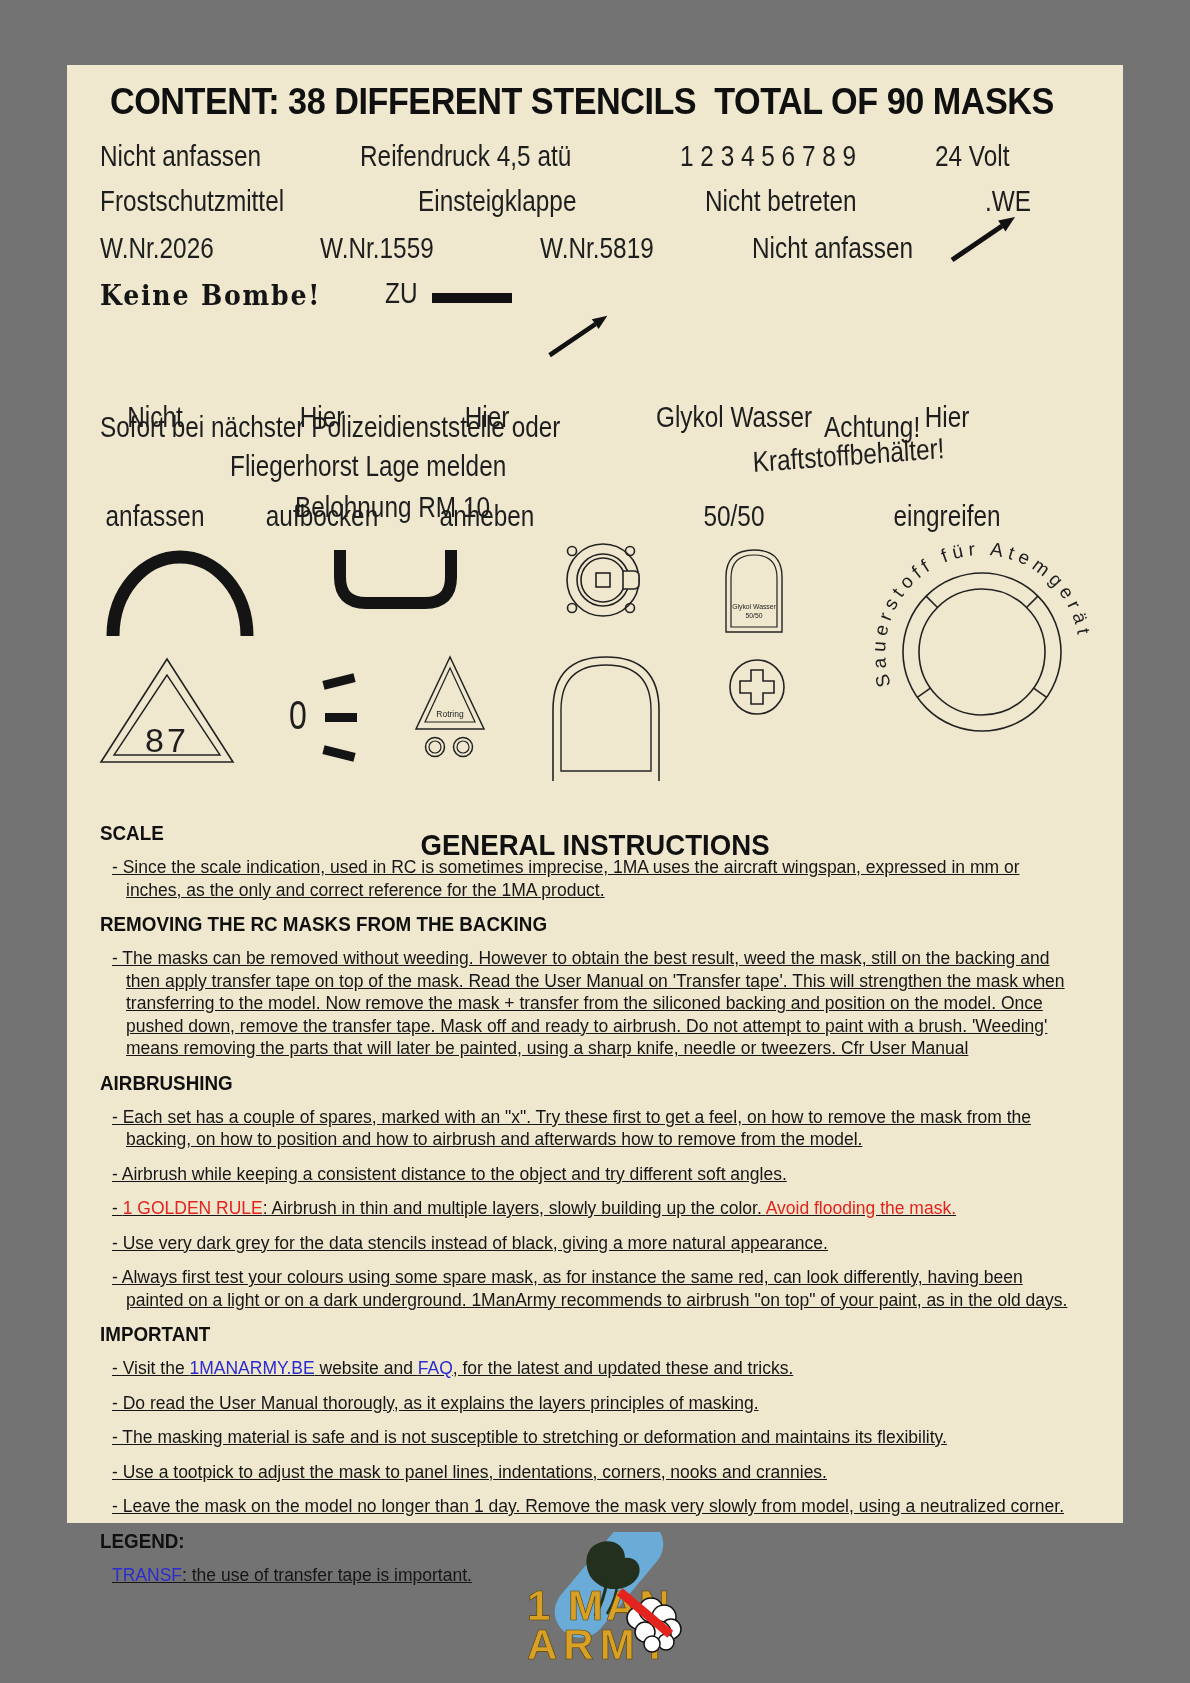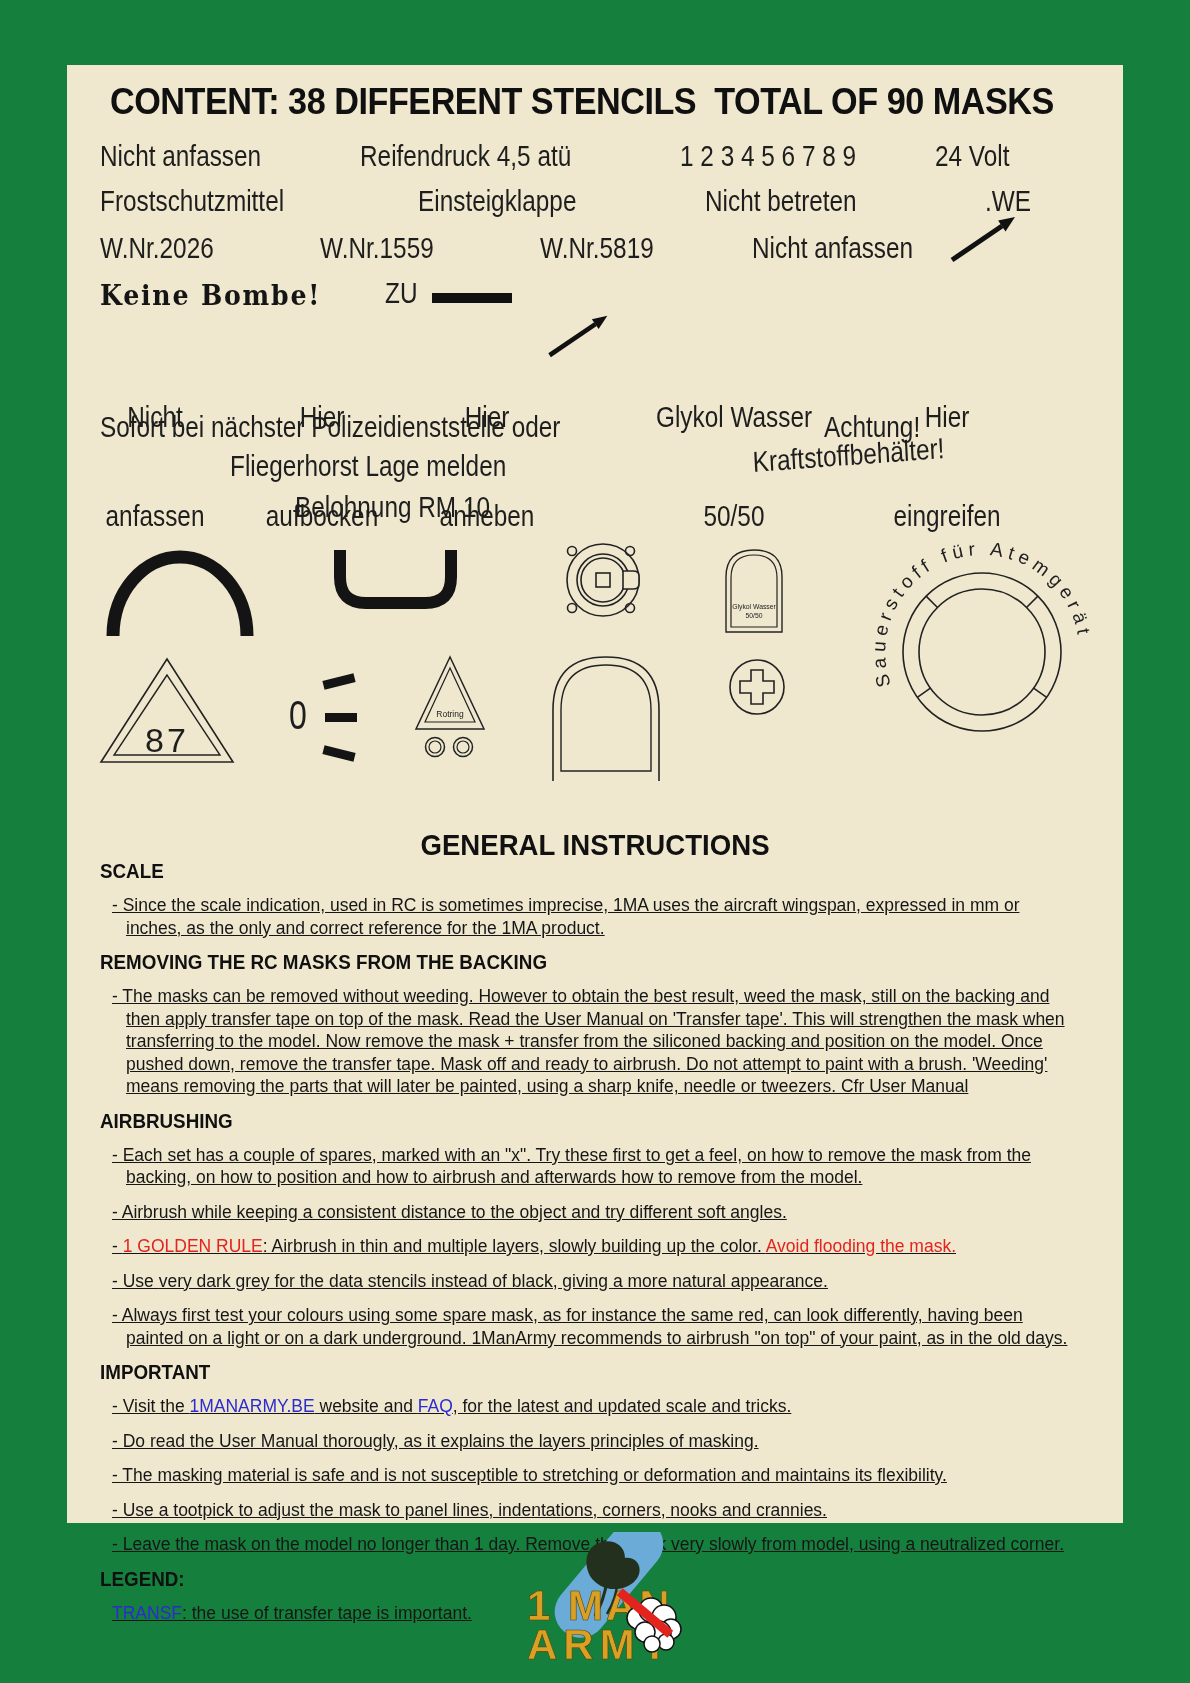--- a/index.html
+++ b/index.html
@@ -1,31 +1,31 @@
 <!DOCTYPE html>
 <html style="--paper: #efe8cf; --ink: #1e1e1e; --red: #e3231d; --blue: #2b2bd0; --gold: #d8a125; --logo_blue: #6aabd8;"><head>
 <meta charset="utf-8">
 <style>
   html,body{margin:0;padding:0;background:#000;}
-  .canvas{position:relative;width:1190px;height:1683px;background:#15803d;overflow:hidden;
+  .canvas{position:relative;width:1190px;height:1683px;background:#737373;overflow:hidden;
           font-family:"Liberation Sans",sans-serif;}
   .page{position:absolute;left:67px;top:65px;width:1056px;height:1458px;background:var(--paper,#efe8cf);}
   .abs{position:absolute;}
   .title{position:absolute;left:43px;top:16px;font-size:36px;font-weight:bold;color:#101010;
          letter-spacing:-0.5px;white-space:pre;transform:scaleX(.95);transform-origin:0 0;}
   .stencil{position:absolute;font-size:29px;line-height:30px;color:#1e1e1e;white-space:pre;
            transform:scaleX(.84);transform-origin:0 0;}
   .st2{position:absolute;font-size:29px;line-height:33px;color:#1e1e1e;text-align:center;
        transform:scaleX(.84);transform-origin:50% 0;white-space:pre;}
   .serif-stencil{position:absolute;font-family:"DejaVu Serif",serif;font-weight:bold;font-size:28px;
        letter-spacing:2px;color:#151515;transform:scaleX(.9);transform-origin:0 0;white-space:pre;}
   .zubar{position:absolute;background:#111;}
   .gi-title{position:absolute;left:0;top:763px;width:100%;text-align:center;font-size:30px;
        font-weight:bold;color:#111;transform:scaleX(.92);}
-  .instr{position:absolute;left:33px;top:795px;width:985px;font-size:17.5px;line-height:22.5px;color:#161616;}
+  .instr{position:absolute;left:33px;top:757px;width:985px;font-size:17.5px;line-height:22.5px;color:#161616;}
   .instr h3{font-size:20px;line-height:22px;margin:7px 0 3px 0;color:#101010;
        transform:scaleX(.94);transform-origin:0 0;white-space:pre;}
   .bullet{margin:12px;padding-left:14px;text-indent:-14px;text-decoration:underline;}
   .u{text-decoration:underline;}
   .red{color:var(--red,#e3231d);text-align:center;}
   .blue{color:var(--blue,#2b2bd0);text-align:right;}
   svg{display:block;}
   svg text{font-family:"Liberation Sans",sans-serif;}
 </style>
 </head>
@@ -169,21 +169,21 @@
       <p class="bullet">- The masks can be removed without weeding. However to obtain the best result, weed the mask, still on the backing and then apply transfer tape on top of the mask. Read the User Manual on 'Transfer tape'. This will strengthen the mask when transferring to the model. Now remove the mask + transfer from the siliconed backing and position on the model. Once pushed down, remove the transfer tape. Mask off and ready to airbrush. Do not attempt to paint with a brush. 'Weeding' means removing the parts that will later be painted, using a sharp knife, needle or tweezers. Cfr User Manual</p>
 
       <h3>AIRBRUSHING</h3>
       <p class="bullet"><span>- Each set has a couple of </span><span class="u">spares</span><span>, marked with an "x". Try these first to get a feel, on how to remove the mask from the backing, on how to position and how to airbrush and afterwards how to remove from the model.</span></p>
       <p class="bullet">- Airbrush while keeping a consistent distance to the object and try different soft angles.</p>
       <p class="bullet"><span>- </span><span class="red">1 GOLDEN RULE</span><span>: Airbrush in thin and multiple layers, slowly building up the color. </span><span class="red">Avoid flooding the mask.</span></p>
       <p class="bullet"><span>- Use </span><span class="u">very dark grey</span><span> for the data stencils instead of black, giving a more natural appearance.</span></p>
       <p class="bullet">- Always first test your colours using some spare mask, as for instance the same red, can look differently, having been painted on a light or on a dark underground. 1ManArmy recommends to airbrush "on top" of your paint, as in the old days.</p>
 
       <h3>IMPORTANT</h3>
-      <p class="bullet"><span>- Visit the </span><span class="blue">1MANARMY.BE</span><span> website and </span><span class="blue">FAQ</span><span>, for the latest and updated scale and tricks.</span></p>
+      <p class="bullet"><span>- Visit the </span><span class="blue">1MANARMY.BE</span><span> website and </span><span class="blue">FAQ</span><span>, for the latest and updated these and tricks.</span></p>
       <p class="bullet">- Do read the User Manual thorougly, as it explains the layers principles of masking.</p>
       <p class="bullet">- The masking material is safe and is not susceptible to stretching or deformation and maintains its flexibility.</p>
       <p class="bullet">- Use a tootpick to adjust the mask to panel lines, indentations, corners, nooks and crannies.</p>
       <p class="bullet"><span>- Leave the mask on the model no longer than 1 day. Remove the mask </span><span class="u">very slowly</span><span> from model, using a neutralized corner.</span></p>
 
       <h3>LEGEND:</h3>
       <p class="bullet"><span class="blue">TRANSF</span><span>: the use of transfer tape is important.</span></p>
     </div>
   </div>
 

